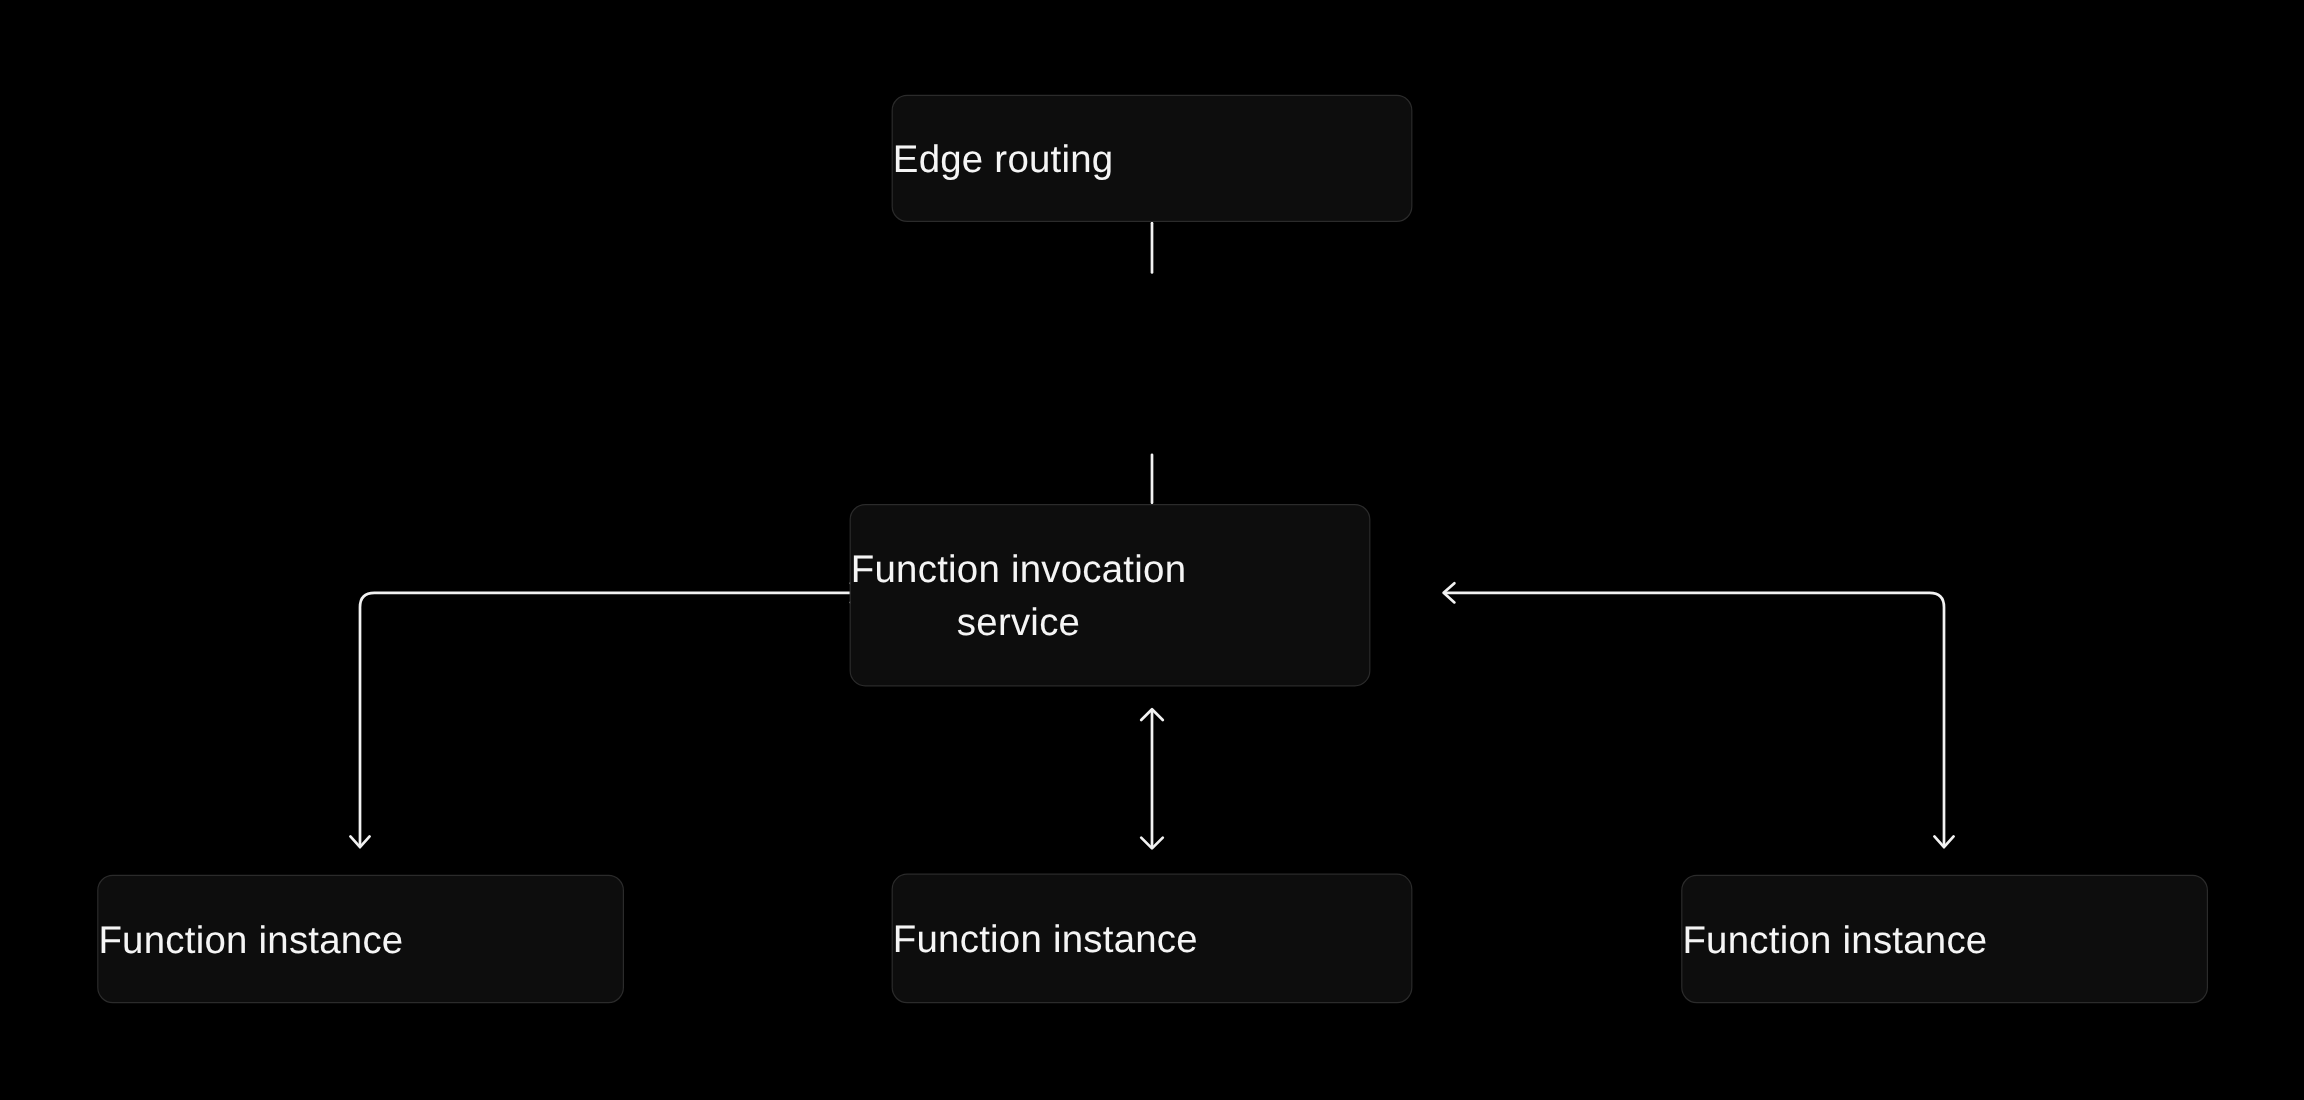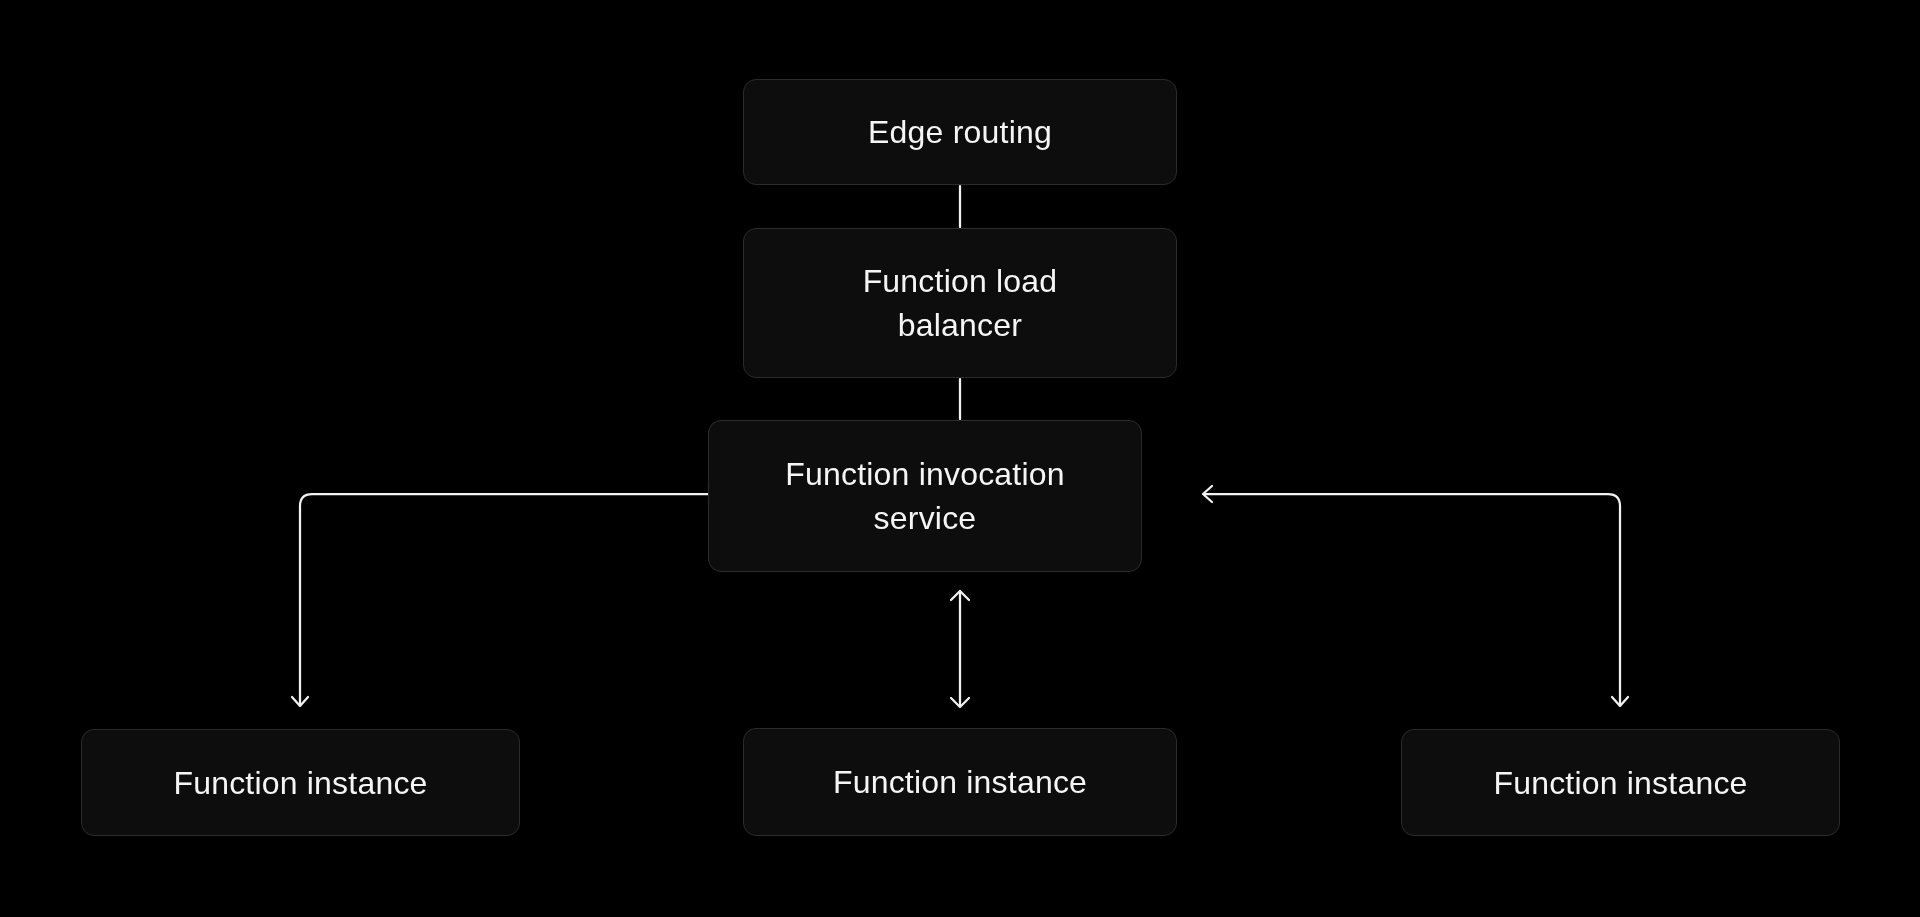--- a/index.html
+++ b/index.html
@@ -30,21 +30,21 @@
     stroke-linejoin: round;
   }
   .node {
     position: absolute;
     box-sizing: border-box;
     background: #0d0d0d;
     border: 1px solid #2b2b2b;
     border-radius: 13px;
     display: flex;
     align-items: center;
-    justify-content: center;
+    justify-content: flex-start;
     text-align: center;
     color: #f5f5f5;
     font-size: 32px;
     line-height: 44px;
     font-weight: 400;
     letter-spacing: 0.2px;
   }
   .node .label {
     white-space: pre-line;
   }
@@ -76,24 +76,20 @@
 
     <path d="M1204 494 L1608 494 Q1620 494 1620 506 L1620 705"></path>
     <path d="M1212 486 L1203 494 L1212 502"></path>
     <path d="M1612 697 L1620 706 L1628 697"></path>
   </svg>
 
   <div class="node n-edge-routing">
     <span class="label">Edge routing</span>
   </div>
 
-  <div class="node n-load-balancer">
-    <span class="label">Function load
-balancer</span>
-  </div>
 
   <div class="node n-invocation-service">
     <span class="label">Function invocation
 service</span>
   </div>
 
   <div class="node n-instance-left">
     <span class="label">Function instance</span>
   </div>
 

